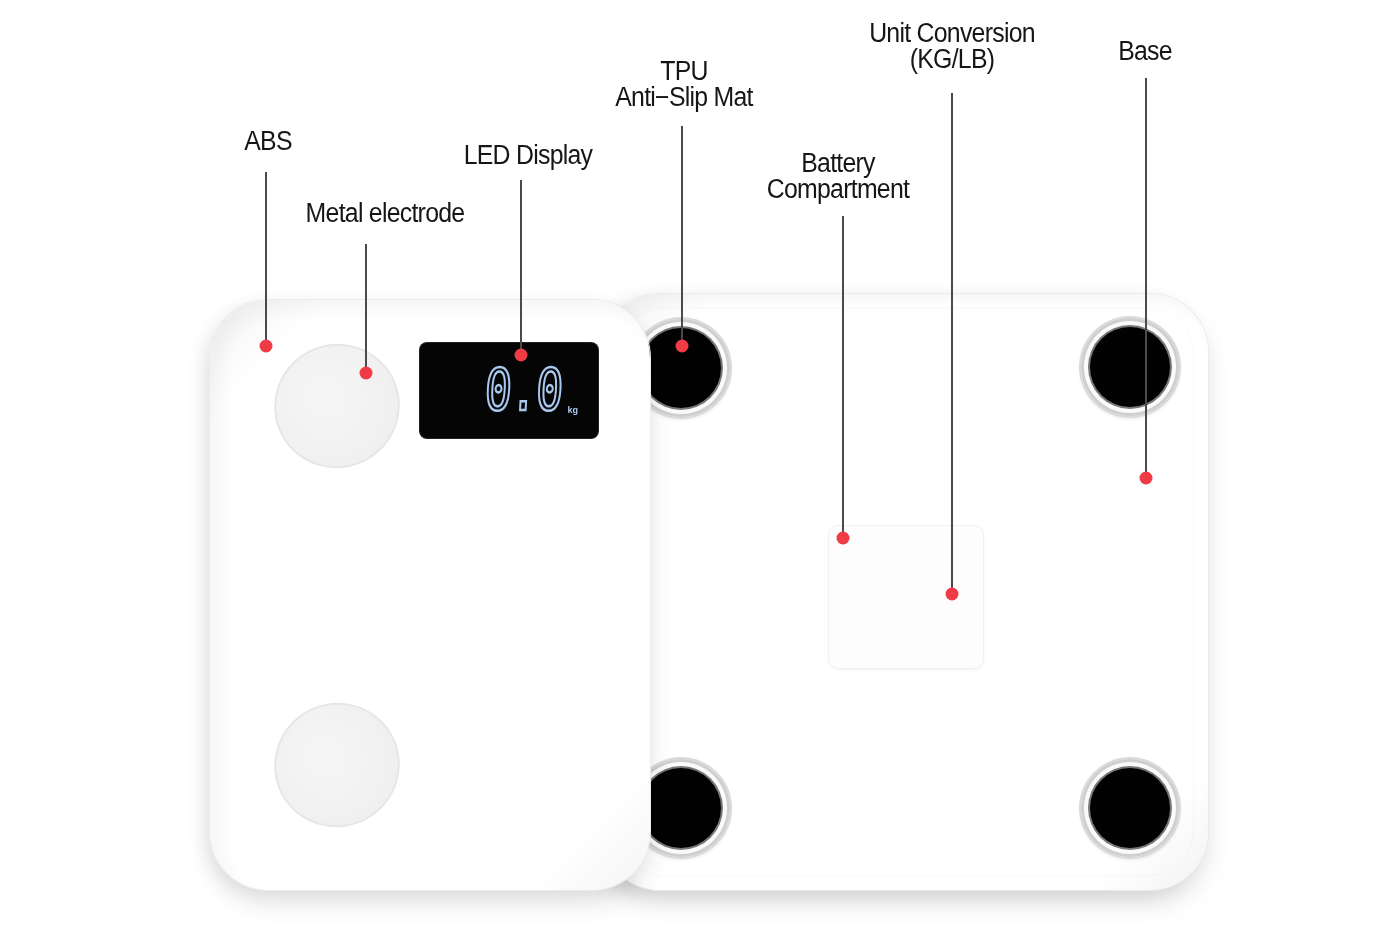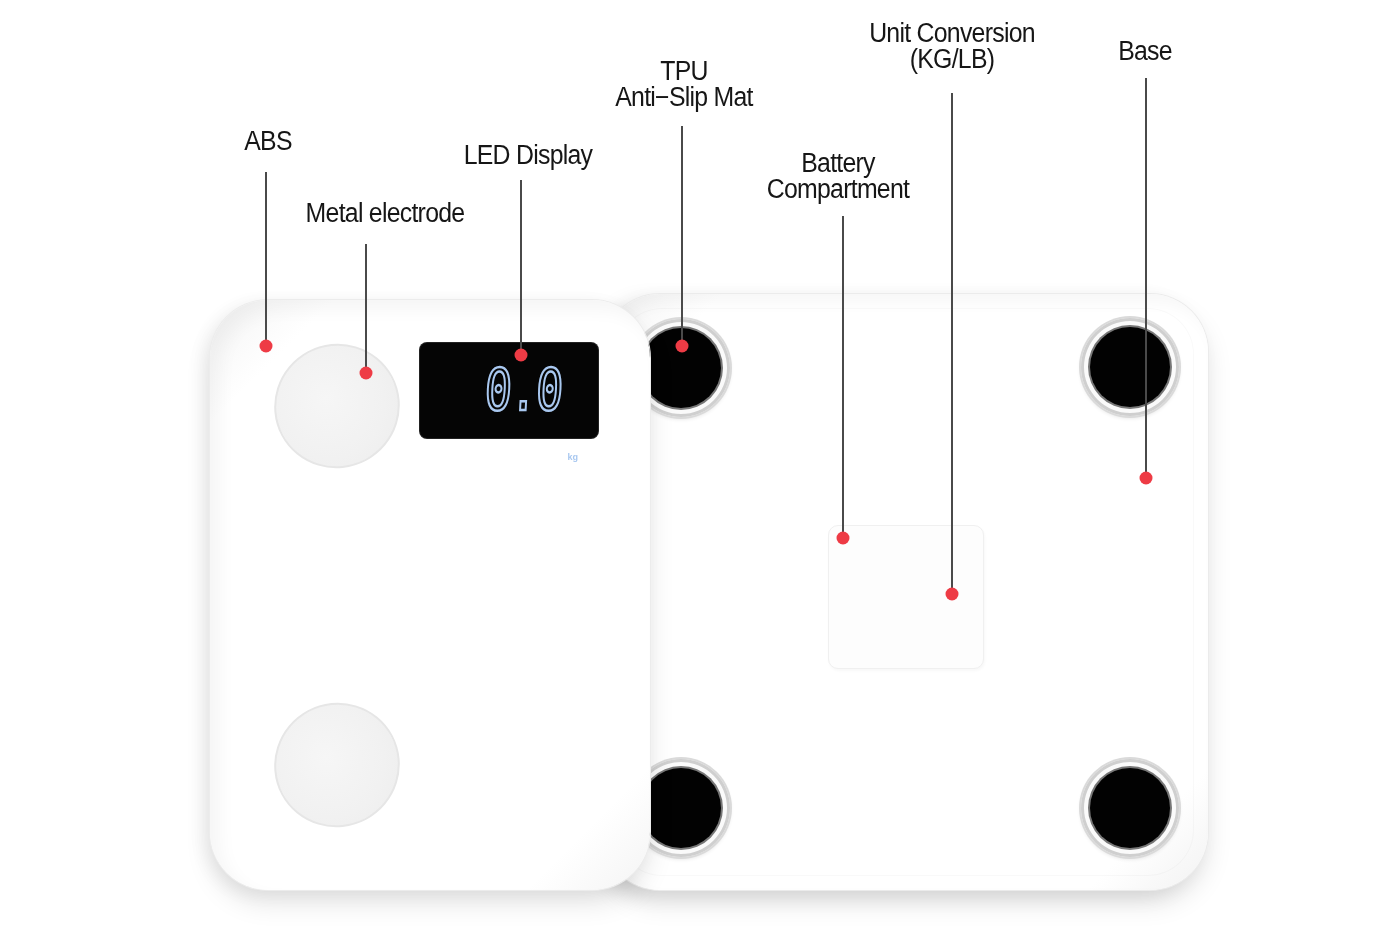--- a/index.html
+++ b/index.html
@@ -64,21 +64,21 @@
       font-family: "DejaVu Sans Mono", monospace;
       font-size: 58px; line-height: 66px;
       color: transparent;
       -webkit-text-stroke: 2.5px #a9c8f0;
       letter-spacing: -2px;
       transform: scaleX(0.78) skewX(-4deg);
       transform-origin: right center;
     }
     .led-unit {
       position: absolute; right: 20px; top: 62px;
-      font-size: 9px; color: #a9c8f0; font-weight: bold; margin-top: 47px;
+      font-size: 9px; color: #a9c8f0; font-weight: bold;
     }
 
     
     .foot {
       position: absolute; width: 98px; height: 98px;
       border-radius: 50%;
       background: #fafafa;
       box-shadow: 0 0 0 2px #dadada, inset 0 0 0 3px #cfcfcf, 0 2px 4px rgba(0,0,0,0.12);
     }
     .foot::after {

